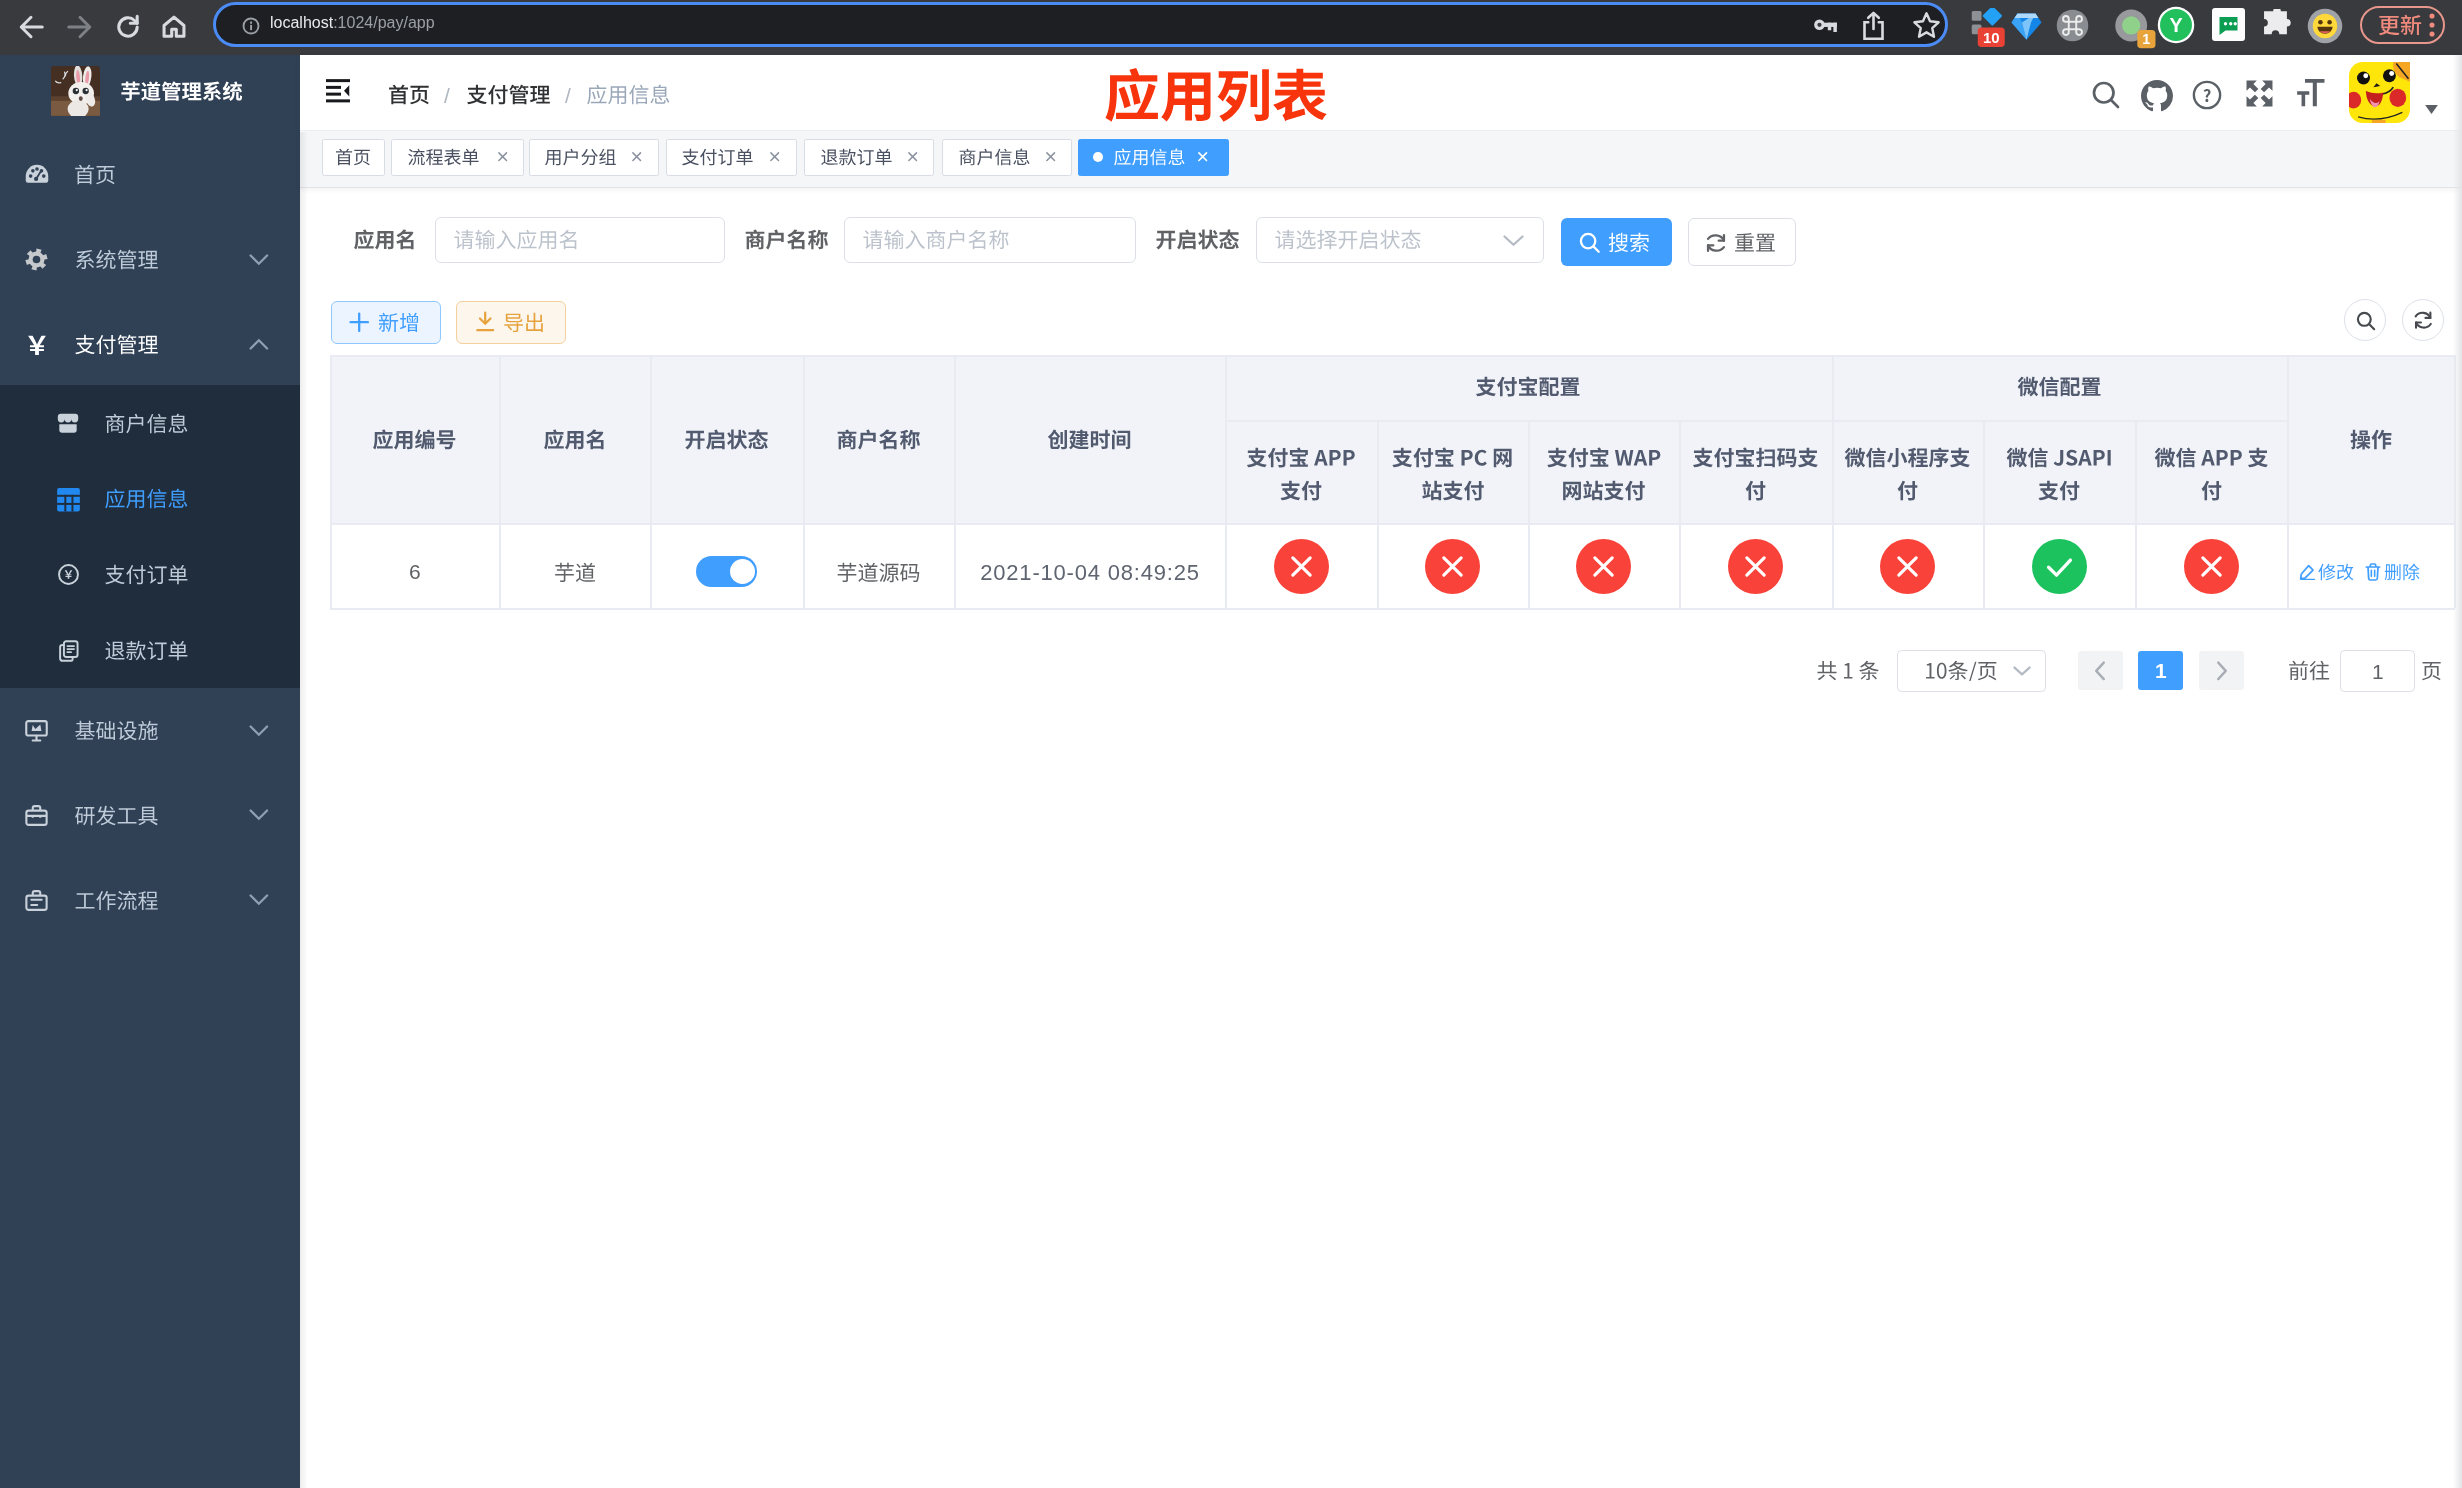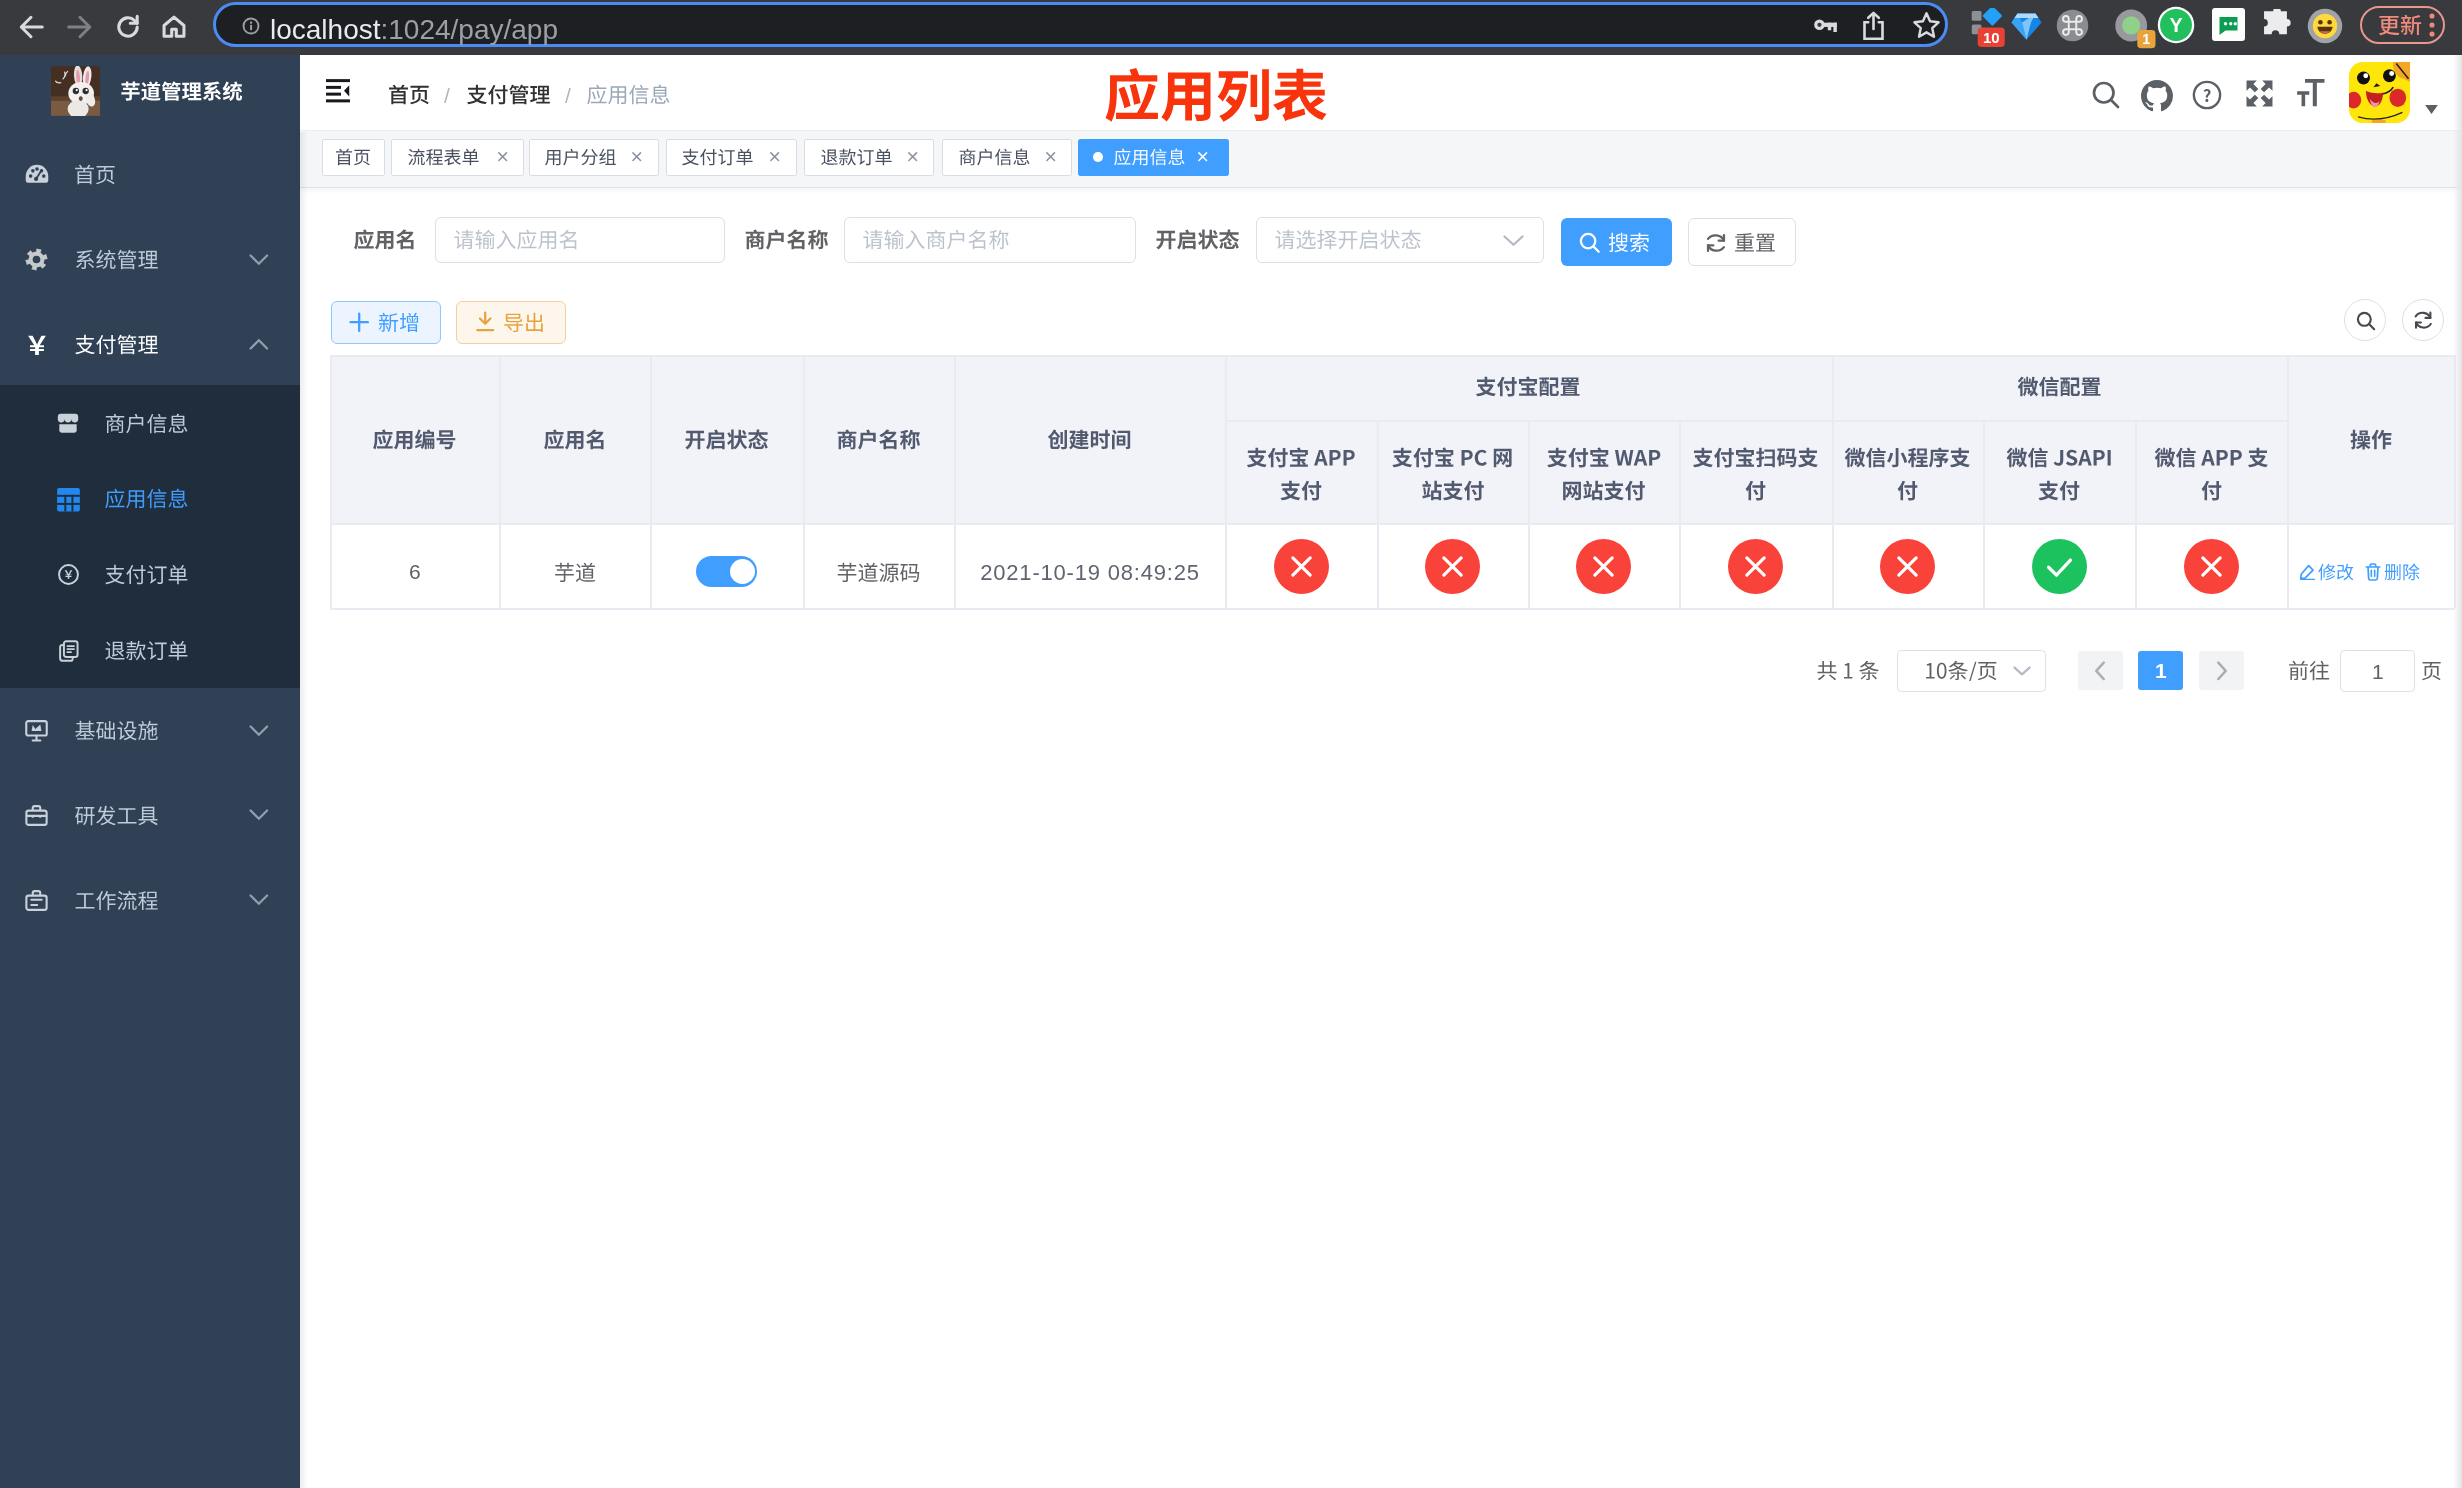--- a/index.html
+++ b/index.html
@@ -20,21 +20,21 @@
   </svg>
 <svg class="abs" style="left:161px;top:14.4px" width="26" height="26" viewBox="0 0 34 34">
 <path d="M4 15 L17 4 L30 15 V29 H20 V20 H14 V29 H4 Z" stroke="#d7dade" stroke-width="4" fill="none" stroke-linejoin="round"></path>
   </svg>
 <div class="abs" style="left:213px;top:1.5px;width:1735px;height:45px;background:#1e1f22;border:3.8px solid #4b8bf5;border-radius:23px"></div>
 <svg class="abs" style="left:242px;top:16.7px" width="18" height="18" viewBox="0 0 24 24">
 <circle cx="12" cy="12" r="10" stroke="#9aa0a6" stroke-width="2.5" fill="none"></circle>
 <rect x="10.8" y="10.5" width="2.6" height="7" fill="#9aa0a6"></rect>
     <rect x="10.8" y="6" width="2.6" height="3" fill="#9aa0a6"></rect>
   </svg>
-<div class="txt" style="left:270px;top:14.4px;font-size:28px;color:#e8eaed">localhost<span style="color:#9aa0a6">:1024/pay/app</span></div>
+<div class="txt" style="left:270px;top:14.4px;font-size:16px;color:#e8eaed">localhost<span style="color:#9aa0a6">:1024/pay/app</span></div>
 <svg class="abs" style="left:1814px;top:18px" width="23" height="14.4" viewBox="0 0 30 19">
 <circle cx="7" cy="9" r="7" fill="#d7dade"></circle>
     <circle cx="7" cy="9" r="2.8" fill="#393a3e"></circle>
 <rect x="12" y="6.2" width="18" height="5.6" fill="#d7dade"></rect>
 <rect x="18" y="6.2" width="4.6" height="10" fill="#d7dade"></rect>
 <rect x="25.4" y="6.2" width="4.6" height="12.8" fill="#d7dade"></rect>
   </svg>
 <svg class="abs" style="left:1862px;top:10.6px" width="23" height="30" viewBox="0 0 30 40">
 <path d="M15 3 V24 M8 9 L15 2.5 L22 9" stroke="#d7dade" stroke-width="3.5" fill="none" stroke-linecap="round" stroke-linejoin="round"></path>
 <path d="M8 15 H3 V37 H27 V15 H22" stroke="#d7dade" stroke-width="3.5" fill="none" stroke-linecap="round"></path>
@@ -497,21 +497,21 @@
   </svg>
 <div class="txt" style="left:409px;top:560px;font-size:21px;color:#606266">6</div>
 <svg style="position:absolute;left:554px;top:562px" width="42" height="21" viewBox="0 -880 2000 1000">
     <path transform="scale(1,-1)" d="M628 840V737H367V840H294V737H64V668H294V570H367V668H628V570H703V668H937V737H703V840ZM57 314V243H467V20C467 3 461 -2 441 -2C421 -3 350 -3 275 -1C288 -21 301 -54 305 -76C398 -76 459 -75 494 -63C530 -51 543 -29 543 19V243H944V314H543V468H873V539H135V468H467V314ZM1064 765C1117 714 1180 642 1207 596L1269 638C1239 684 1175 753 1122 801ZM1455 368H1790V284H1455ZM1455 231H1790V147H1455ZM1455 504H1790V421H1455ZM1384 561V89H1863V561H1624C1635 586 1647 616 1659 645H1947V708H1760C1784 741 1809 781 1833 818L1759 840C1743 801 1711 747 1684 708H1497L1549 732C1537 763 1505 811 1476 844L1414 817C1440 784 1468 739 1481 708H1311V645H1576C1570 618 1561 587 1553 561ZM1262 483H1051V413H1190V102C1145 86 1094 44 1042 -7L1089 -68C1140 -6 1191 47 1227 47C1250 47 1281 17 1324 -7C1393 -46 1479 -57 1597 -57C1693 -57 1869 -51 1941 -46C1942 -25 1954 9 1962 27C1865 17 1716 10 1599 10C1490 10 1404 17 1340 52C1305 72 1282 90 1262 100Z" fill="#606266"></path>
   </svg>
 <div class="abs" style="left:696px;top:556px;width:61px;height:31px;border-radius:16px;background:#409eff"></div>
 <div class="abs" style="left:730px;top:559px;width:25px;height:25px;border-radius:50%;background:#fff"></div>
 <svg style="position:absolute;left:836px;top:562px" width="85" height="21" viewBox="0 -880 4000 1000">
     <path transform="scale(1,-1)" d="M628 840V737H367V840H294V737H64V668H294V570H367V668H628V570H703V668H937V737H703V840ZM57 314V243H467V20C467 3 461 -2 441 -2C421 -3 350 -3 275 -1C288 -21 301 -54 305 -76C398 -76 459 -75 494 -63C530 -51 543 -29 543 19V243H944V314H543V468H873V539H135V468H467V314ZM1064 765C1117 714 1180 642 1207 596L1269 638C1239 684 1175 753 1122 801ZM1455 368H1790V284H1455ZM1455 231H1790V147H1455ZM1455 504H1790V421H1455ZM1384 561V89H1863V561H1624C1635 586 1647 616 1659 645H1947V708H1760C1784 741 1809 781 1833 818L1759 840C1743 801 1711 747 1684 708H1497L1549 732C1537 763 1505 811 1476 844L1414 817C1440 784 1468 739 1481 708H1311V645H1576C1570 618 1561 587 1553 561ZM1262 483H1051V413H1190V102C1145 86 1094 44 1042 -7L1089 -68C1140 -6 1191 47 1227 47C1250 47 1281 17 1324 -7C1393 -46 1479 -57 1597 -57C1693 -57 1869 -51 1941 -46C1942 -25 1954 9 1962 27C1865 17 1716 10 1599 10C1490 10 1404 17 1340 52C1305 72 1282 90 1262 100ZM2537 407H2843V319H2537ZM2537 549H2843V463H2537ZM2505 205C2475 138 2431 68 2385 19C2402 9 2431 -9 2445 -20C2489 32 2539 113 2572 186ZM2788 188C2828 124 2876 40 2898 -10L2967 21C2943 69 2893 152 2853 213ZM2087 777C2142 742 2217 693 2254 662L2299 722C2260 751 2185 797 2131 829ZM2038 507C2094 476 2169 428 2207 400L2251 460C2212 488 2136 531 2081 560ZM2059 -24 2126 -66C2174 28 2230 152 2271 258L2211 300C2166 186 2103 54 2059 -24ZM2338 791V517C2338 352 2327 125 2214 -36C2231 -44 2263 -63 2276 -76C2395 92 2411 342 2411 517V723H2951V791ZM2650 709C2644 680 2632 639 2621 607H2469V261H2649V0C2649 -11 2645 -15 2633 -16C2620 -16 2576 -16 2529 -15C2538 -34 2547 -61 2550 -79C2616 -80 2660 -80 2687 -69C2714 -58 2721 -39 2721 -2V261H2913V607H2694C2707 633 2720 663 2733 692ZM3410 205V137H3792V205ZM3491 650C3484 551 3471 417 3458 337H3478L3863 336C3844 117 3822 28 3796 2C3786 -8 3776 -10 3758 -9C3740 -9 3695 -9 3647 -4C3659 -23 3666 -52 3668 -73C3716 -76 3762 -76 3788 -74C3818 -72 3837 -65 3856 -43C3892 -7 3915 98 3938 368C3939 379 3940 401 3940 401H3816C3832 525 3848 675 3856 779L3803 785L3791 781H3443V712H3778C3770 624 3757 502 3745 401H3537C3546 475 3556 569 3561 645ZM3051 787V718H3173C3145 565 3100 423 3029 328C3041 308 3058 266 3063 247C3082 272 3100 299 3116 329V-34H3181V46H3365V479H3182C3208 554 3229 635 3245 718H3394V787ZM3181 411H3299V113H3181Z" fill="#606266"></path>
   </svg>
-<div class="txt" style="left:1090px;top:560px;font-size:22px;color:#5f6570;letter-spacing:0.8px;transform:translateX(-50%)">2021-10-19 08:49:25</div>
+<div class="txt" style="left:1090px;top:560px;font-size:22px;color:#5f6570;letter-spacing:0.8px;transform:translateX(-50%)">2021-10-04 08:49:25</div>
 <svg class="abs" style="left:1274px;top:539px" width="55" height="55" viewBox="0 0 73 73">
     <circle cx="36.5" cy="36.5" r="36.5" fill="#f9423a"></circle>
     <path d="M25 25 L48 48 M48 25 L25 48" stroke="#fff" stroke-width="4.2" stroke-linecap="round"></path>
   </svg>
 <svg class="abs" style="left:1425px;top:539px" width="55" height="55" viewBox="0 0 73 73">
     <circle cx="36.5" cy="36.5" r="36.5" fill="#f9423a"></circle>
     <path d="M25 25 L48 48 M48 25 L25 48" stroke="#fff" stroke-width="4.2" stroke-linecap="round"></path>
   </svg>
 <svg class="abs" style="left:1576px;top:539px" width="55" height="55" viewBox="0 0 73 73">
     <circle cx="36.5" cy="36.5" r="36.5" fill="#f9423a"></circle>

